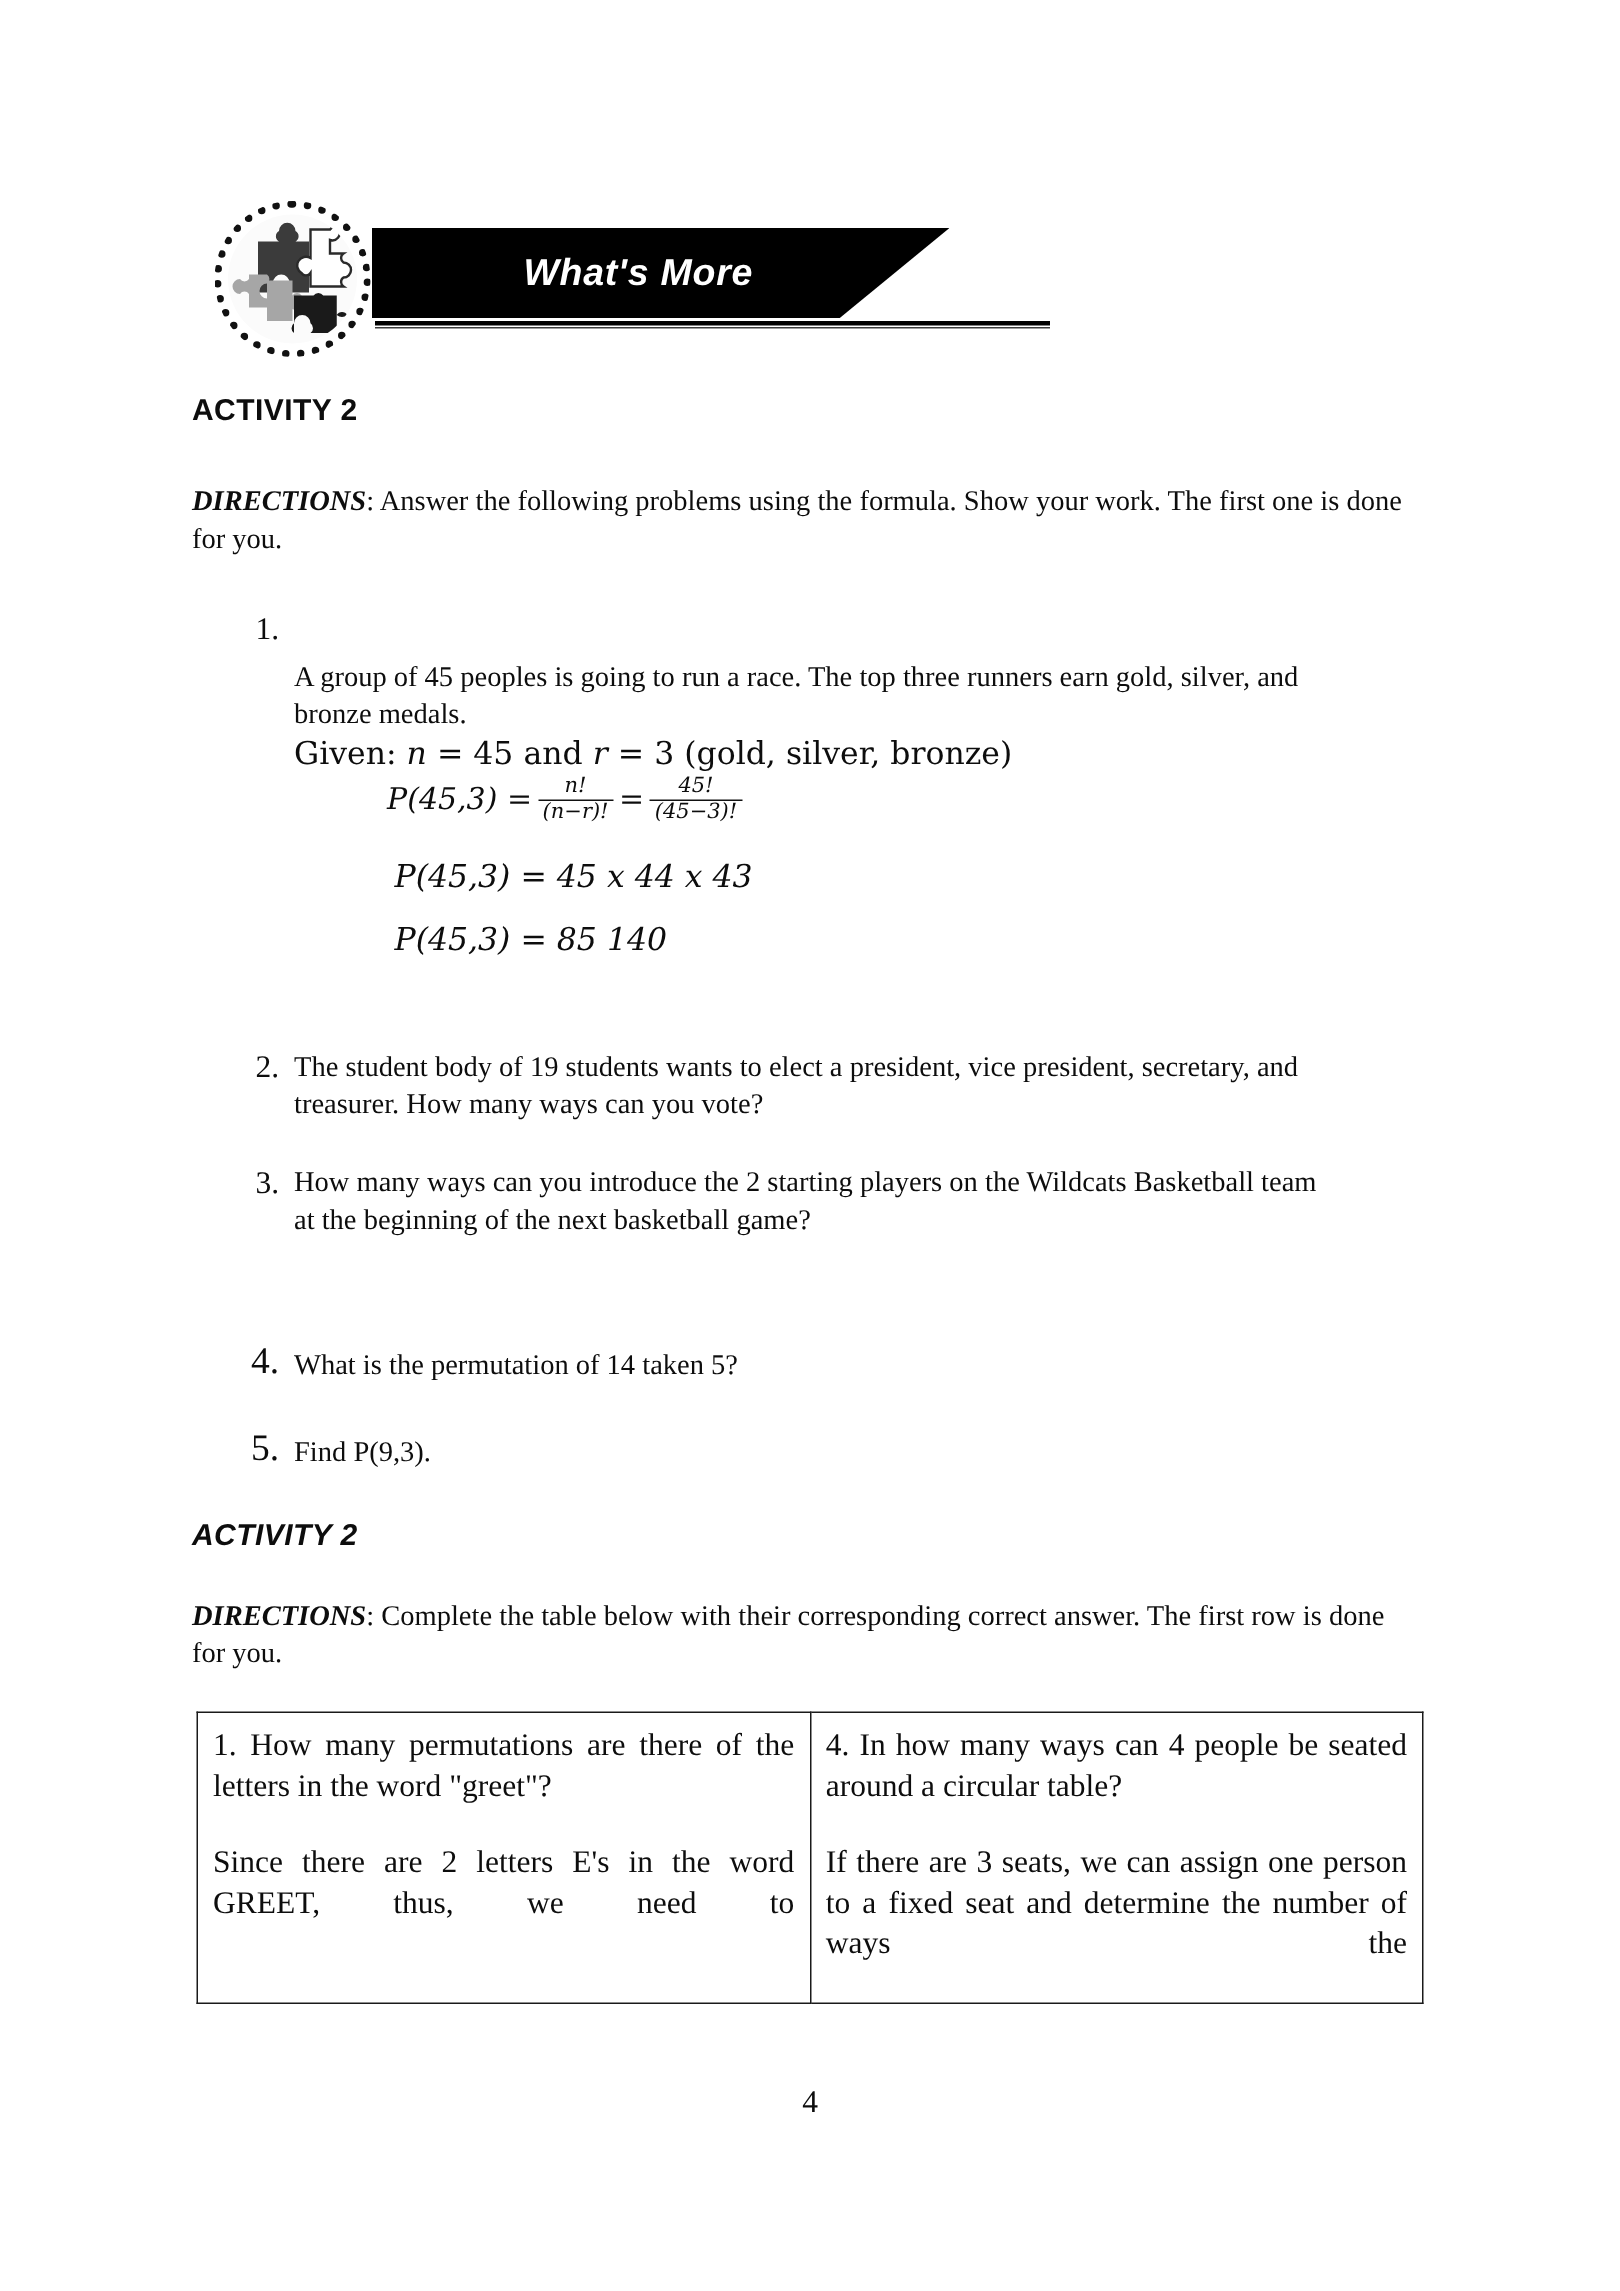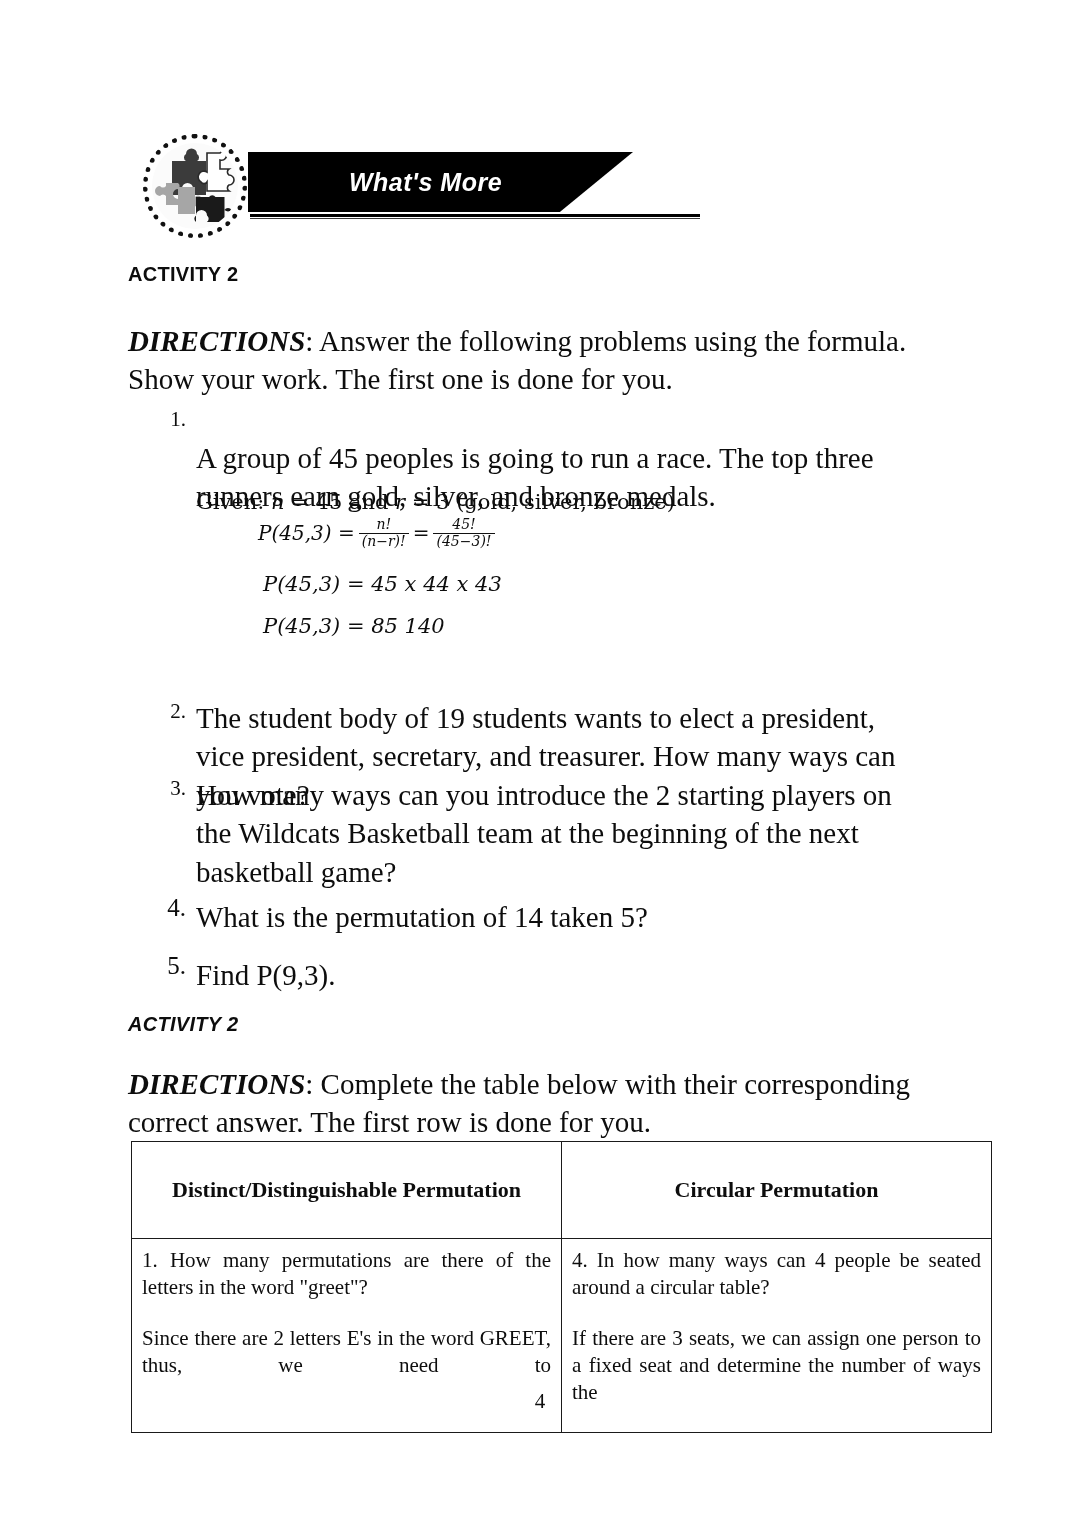--- a/index.html
+++ b/index.html
@@ -113,21 +113,21 @@
     left: 128px;
     font-family: "Liberation Sans", "DejaVu Sans", sans-serif;
     font-size: 20px;
     font-weight: bold;
     letter-spacing: 0.3px;
   }
   .para {
     position: absolute;
     left: 128px;
     width: 815px;
-    font-size: 29px;
+    font-size: 19px;
     line-height: 1.32;
   }
   .para b {
     font-family: "Liberation Serif", serif;
     font-weight: bold;
     font-style: italic;
   }
   .qnum {
     position: absolute;
     text-align: right;
@@ -278,24 +278,20 @@
 
   <div class="qnum big" style="left:155px; top:952px; width:31px;">5.</div>
   <div class="qbody para" style="left:196px; top:956px; width:700px;">Find P(9,3).</div>
 
   <div class="act-head" style="top:1013px;font-style:italic;">ACTIVITY 2</div>
 
   <div class="para" style="top:1065px;"><b>DIRECTIONS</b><span>: Complete the table below with their corresponding correct answer. The first row is done for you.</span></div>
 
   <table class="tbl">
     <tbody>
-        <tr>
-      <th style="width:409px;">Distinct/Distinguishable Permutation</th>
-      <th style="width:409px;">Circular Permutation</th>
-    </tr>
     <tr>
       <td>
         <p class="cell-p">1. How many permutations are there of the letters in the word "greet"?</p>
         <p class="cell-p jst">Since there are 2 letters E's in the word GREET, thus, we need to</p>
       </td>
       <td>
         <p class="cell-p">4. In how many ways can 4 people be seated around a circular table?</p>
         <p class="cell-p jst">If there are 3 seats, we can assign one person to a fixed seat and determine the number of ways the</p>
       </td>
     </tr>

